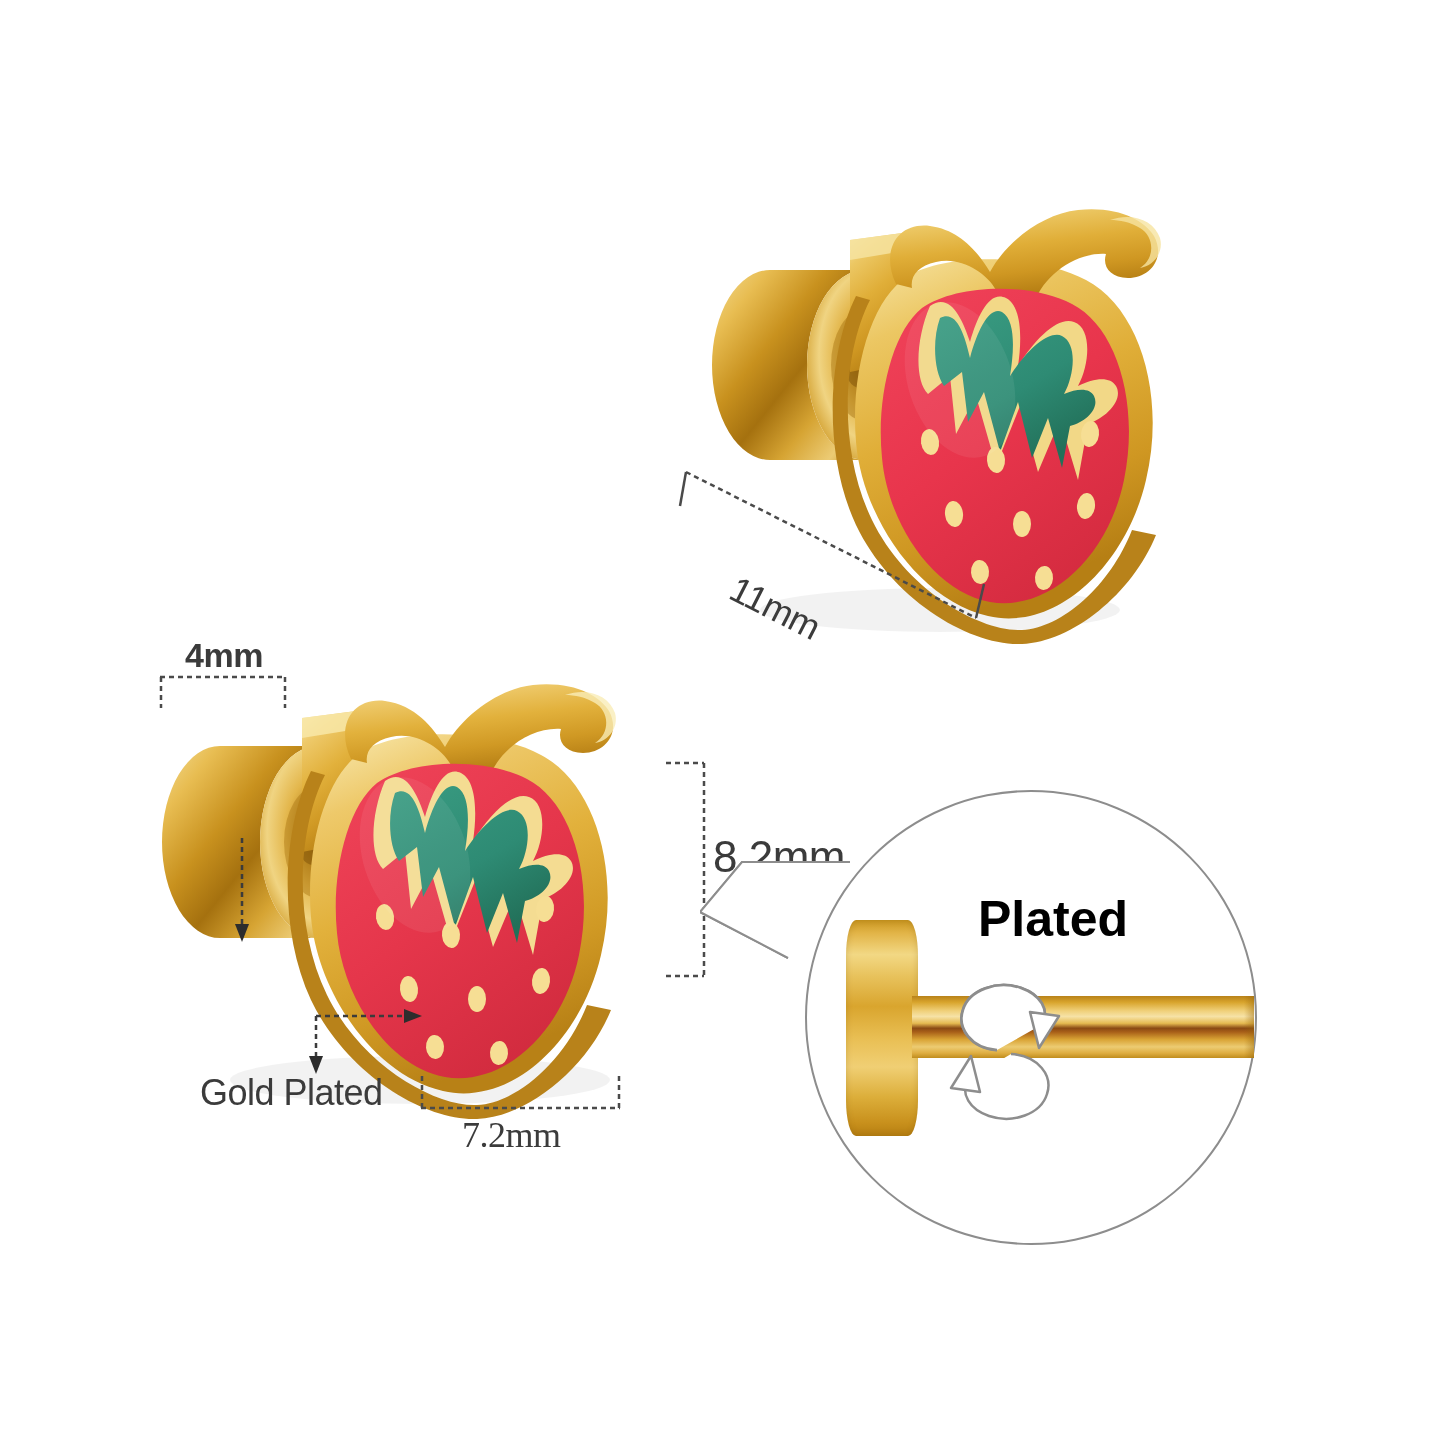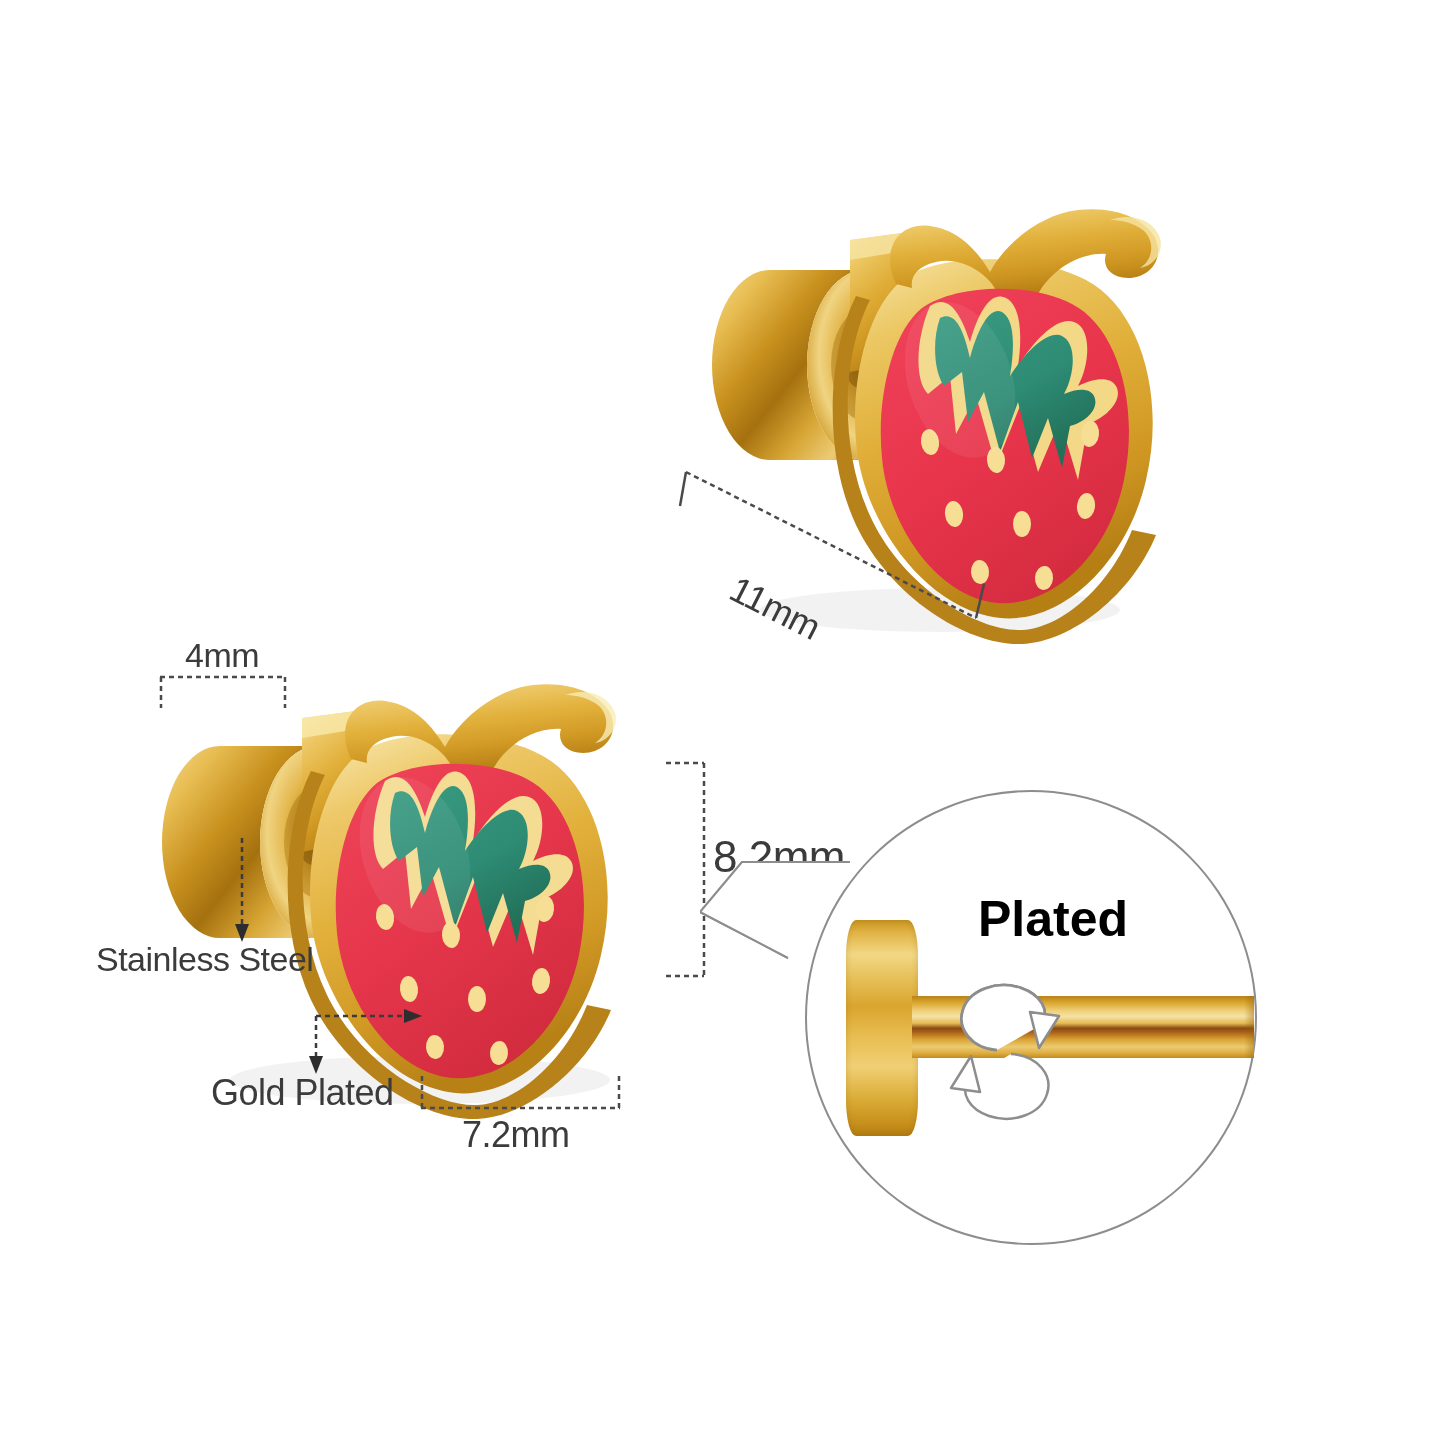--- a/index.html
+++ b/index.html
@@ -18,24 +18,24 @@
 
   
   .label {
     position: absolute;
     color: #3b3b3b;
     font-family: "Liberation Sans", sans-serif;
     font-weight: 500;
     white-space: nowrap;
     letter-spacing: -0.5px;
   }
-  .lbl-4mm      { left: 185px;  top: 636px;  font-size: 34px; }
+  .lbl-4mm      { left: 185px;  top: 636px;  font-size: 34px; font-weight: bold; }
   .lbl-stainless{ left: 96px;   top: 940px;  font-size: 34px; }
-  .lbl-gold     { left: 200px;  top: 1072px; font-size: 36px; margin-left: 11px; }
-  .lbl-72       { left: 462px;  top: 1114px; font-size: 36px; }
+  .lbl-gold     { left: 200px;  top: 1072px; font-size: 36px; }
+  .lbl-72       { left: 462px;  top: 1114px; font-size: 36px; font-family: Liberation Serif, serif; }
   .lbl-82       { left: 713px;  top: 832px;  font-size: 44px; }
   .lbl-11       { left: 742px;  top: 568px;  font-size: 36px;
                   transform: rotate(27deg); transform-origin: left top; }
   .lbl-twist    { left: 978px;  top: 890px;  font-size: 50px;
                   font-weight: bold; color: #000; letter-spacing: 0px; }
 
   
   .dim { position: absolute; }
 
   
@@ -384,21 +384,20 @@
     </svg>
   </div>
   <div class="label lbl-4mm">4mm</div>
 
   <div class="dim" style="left:228px; top:838px; width:30px; height:108px;">
     <svg width="30" height="108" viewBox="0 0 30 108">
       <line x1="14" y1="0" x2="14" y2="90" stroke="#3b3b3b" stroke-width="2.5" stroke-dasharray="5,4"></line>
       <polygon points="14,104 7,86 21,86" fill="#2d2d2d"></polygon>
     </svg>
   </div>
-  <div class="label lbl-stainless">Stainless Steel</div>
 
   <div class="dim" style="left:300px; top:1008px; width:130px; height:72px;">
     <svg width="130" height="72" viewBox="0 0 130 72">
       <line x1="16" y1="8" x2="106" y2="8" stroke="#3b3b3b" stroke-width="2.5" stroke-dasharray="5,4"></line>
       <polygon points="122,8 104,1 104,15" fill="#2d2d2d"></polygon>
       <line x1="16" y1="8" x2="16" y2="52" stroke="#3b3b3b" stroke-width="2.5" stroke-dasharray="5,4"></line>
       <polygon points="16,66 9,48 23,48" fill="#2d2d2d"></polygon>
     </svg>
   </div>
   <div class="label lbl-gold">Gold Plated</div>

